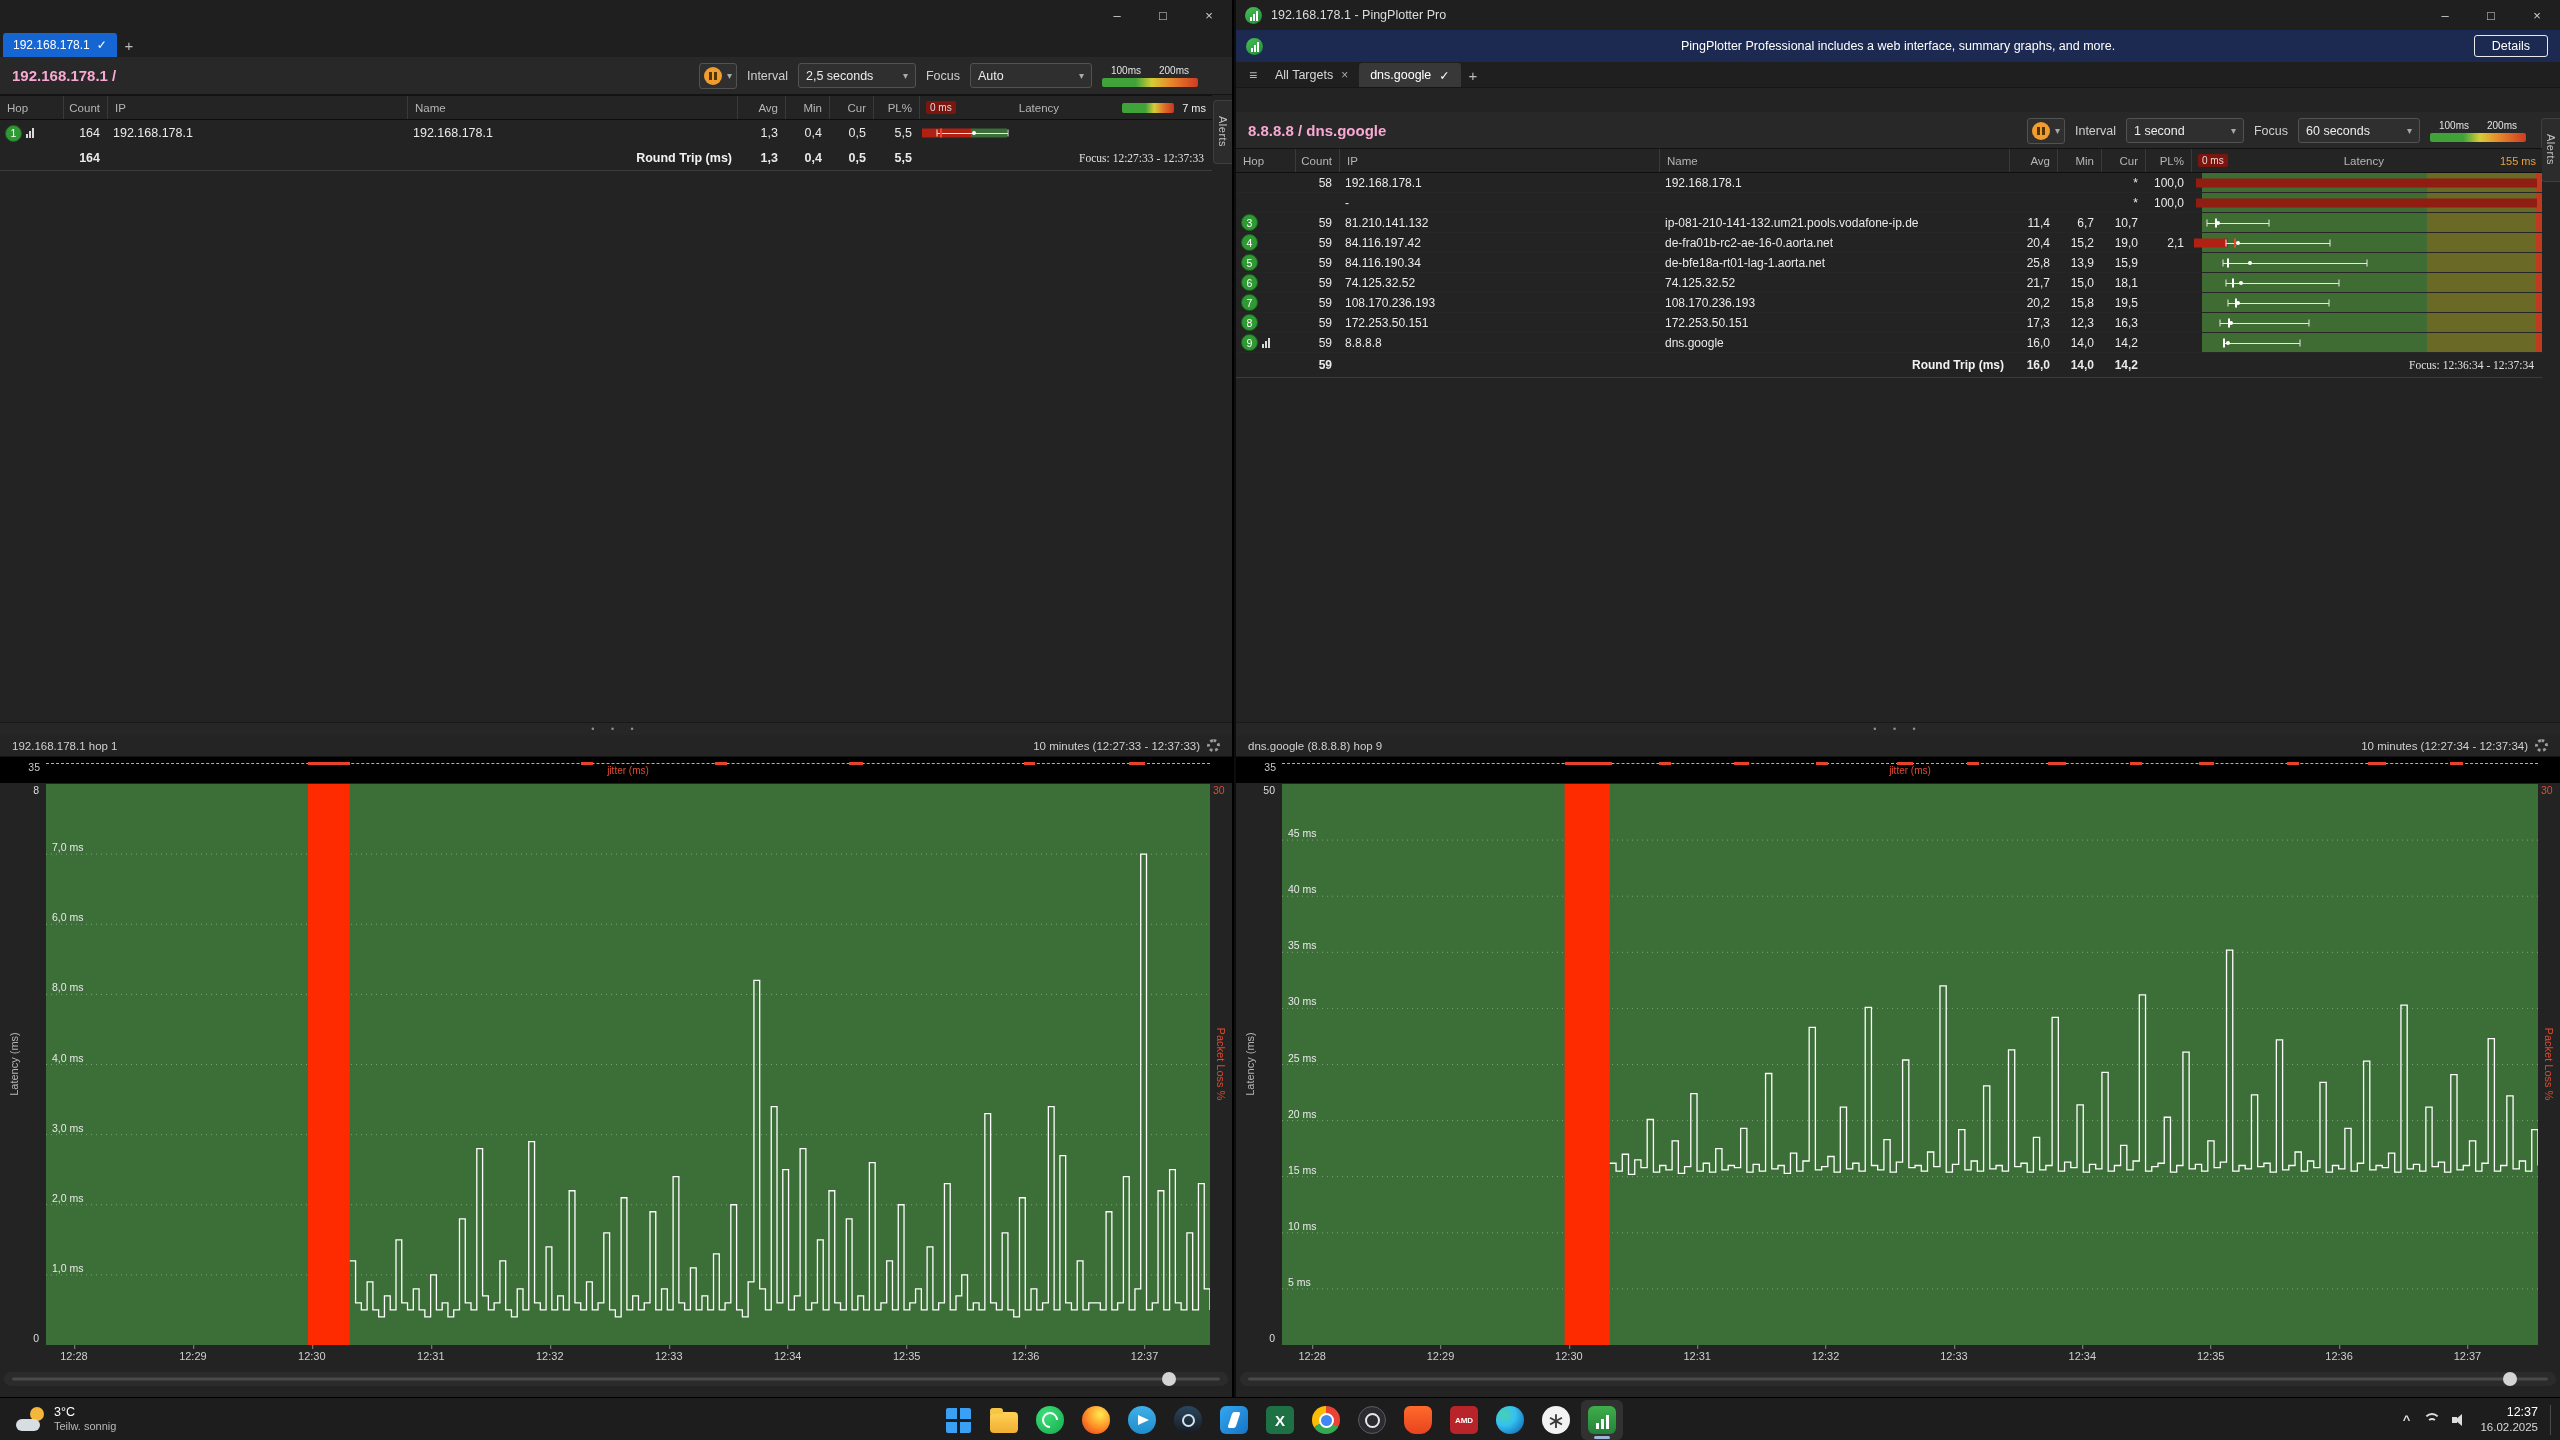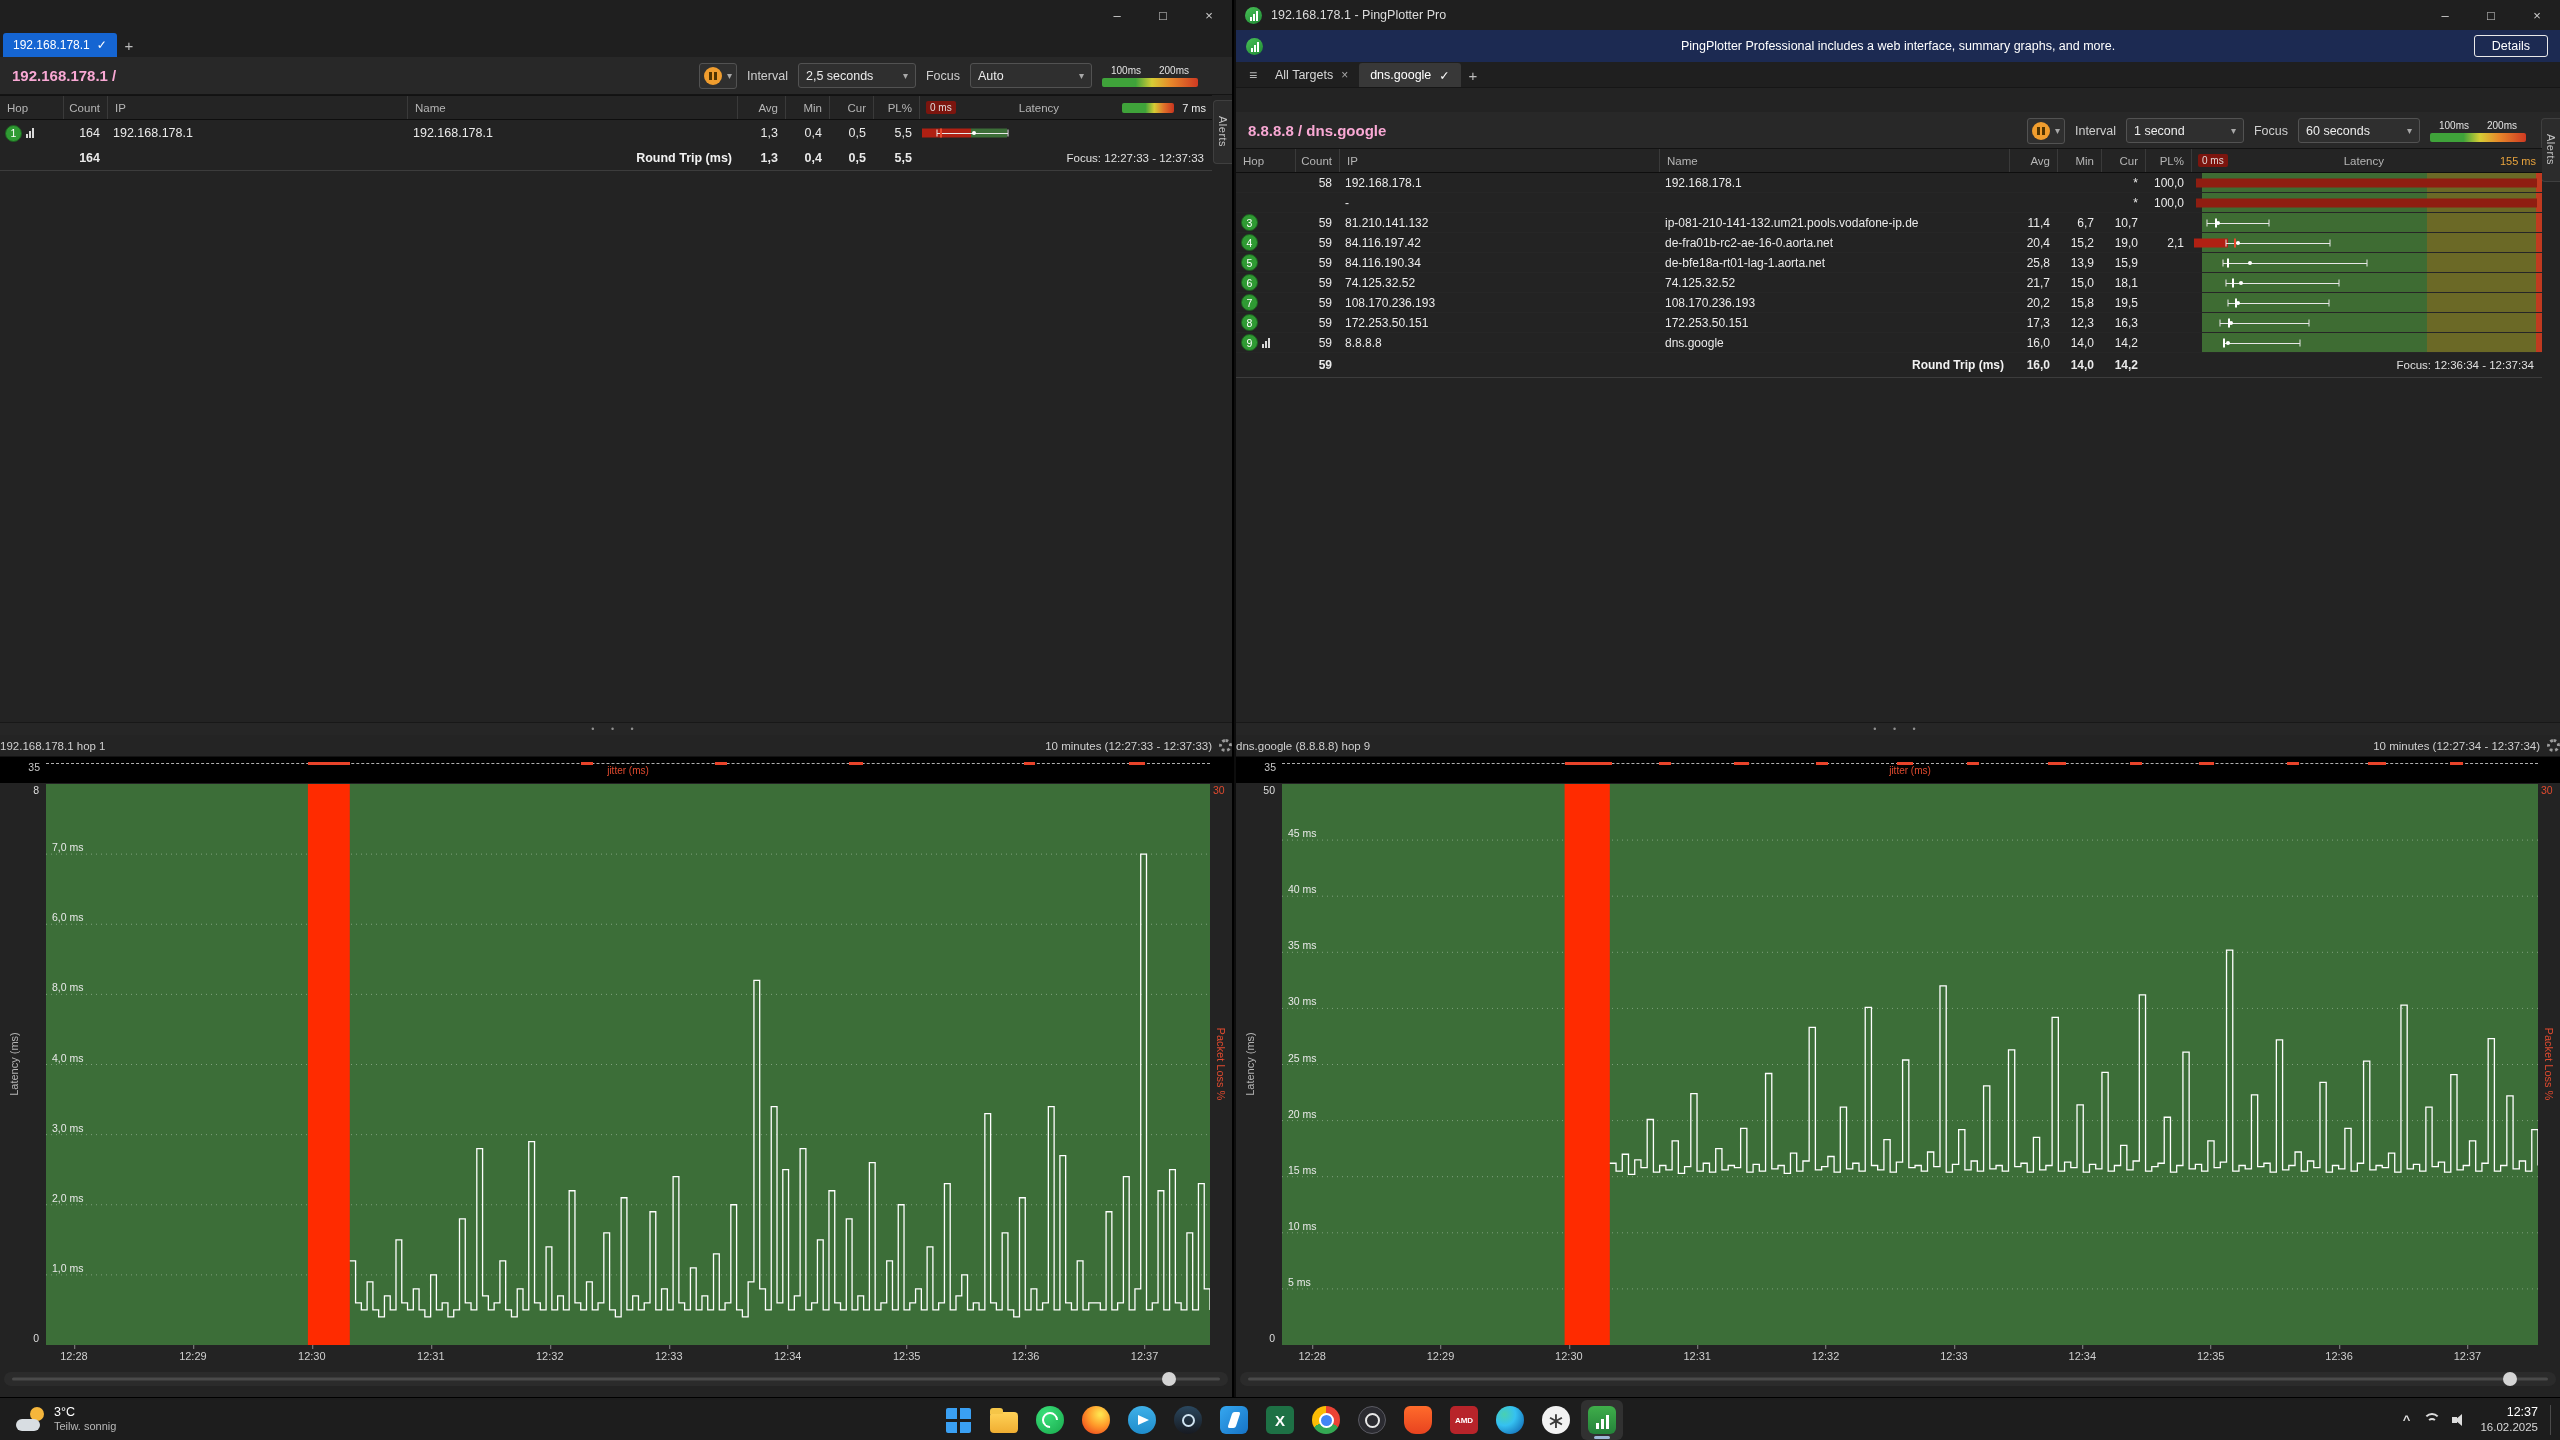--- a/index.html
+++ b/index.html
@@ -94,25 +94,25 @@
   .greenchunk { position:absolute; top:50%; transform:translateY(-50%); height:9px; width:36px; background:#3c6e38; }
   .wline { position:absolute; top:50%; height:1px; background:#e8e8e8; }
   .wtick { position:absolute; top:50%; transform:translate(-50%,-50%); width:1px; height:7px; background:#e8e8e8; }
   .wdot  { position:absolute; top:50%; transform:translate(-50%,-50%); width:4px; height:4px; border-radius:50%; background:#fff; }
   .wcur  { position:absolute; top:50%; transform:translate(-50%,-50%); width:2px; height:9px; background:#fff; }
   .wcur.red { background:#e84a2f; }
   .tsum { height:25px; border-bottom:1px solid #3c3c3c; font-size:12.5px; }
   #right-window .tsum { font-size:12px; }
   .tsum .rtl { grid-column:3/5; text-align:right; font-weight:700; color:#f2f2f2; padding-right:6px; }
   .tsum .c-num { font-weight:700; }
-  .tsum .focus { text-align:right; padding-right:8px; font-size:11.5px; color:#e0e0e0; font-weight:400; }
+  .tsum .focus { text-align:right; padding-right:8px; font-size:11.5px; color:#e0e0e0; font-weight:400;font-family:Liberation Serif, serif; }
 
   
   .splitter { position:absolute; left:0; right:0; top:722px; height:13px; display:flex; align-items:center; justify-content:center; color:#8f8f8f; font-size:9px; letter-spacing:7px; background:#262626; border-top:1px solid #181818; }
-  .tl-header { position:absolute; left:0; right:0; top:735px; height:22px; background:#242424; border-bottom:1px solid #131313; display:flex; align-items:center; padding:0 0; }
+  .tl-header { position:absolute; left:0; right:0; top:735px; height:22px; background:#242424; border-bottom:1px solid #131313; display:flex; align-items:center; padding:0 12px; }
   .tl-title { font-size:11.5px; color:#cfcfcf; }
   .tl-right { margin-left:auto; display:flex; align-items:center; gap:7px; }
   .tl-range { font-size:11.5px; color:#cfcfcf; }
   .gear { width:13px; height:13px; border:3px dotted #9c9c9c; border-radius:50%; }
 
   
   .graph { position:absolute; left:0; right:0; top:757px; }
   .jitter-strip { height:26px; background:#000; display:flex; }
   .jgut { width:46px; position:relative; } .jgut2 { width:22px; }
   .jit-max { position:absolute; right:6px; top:4px; font-size:10.5px; color:#c9c9c9; }

